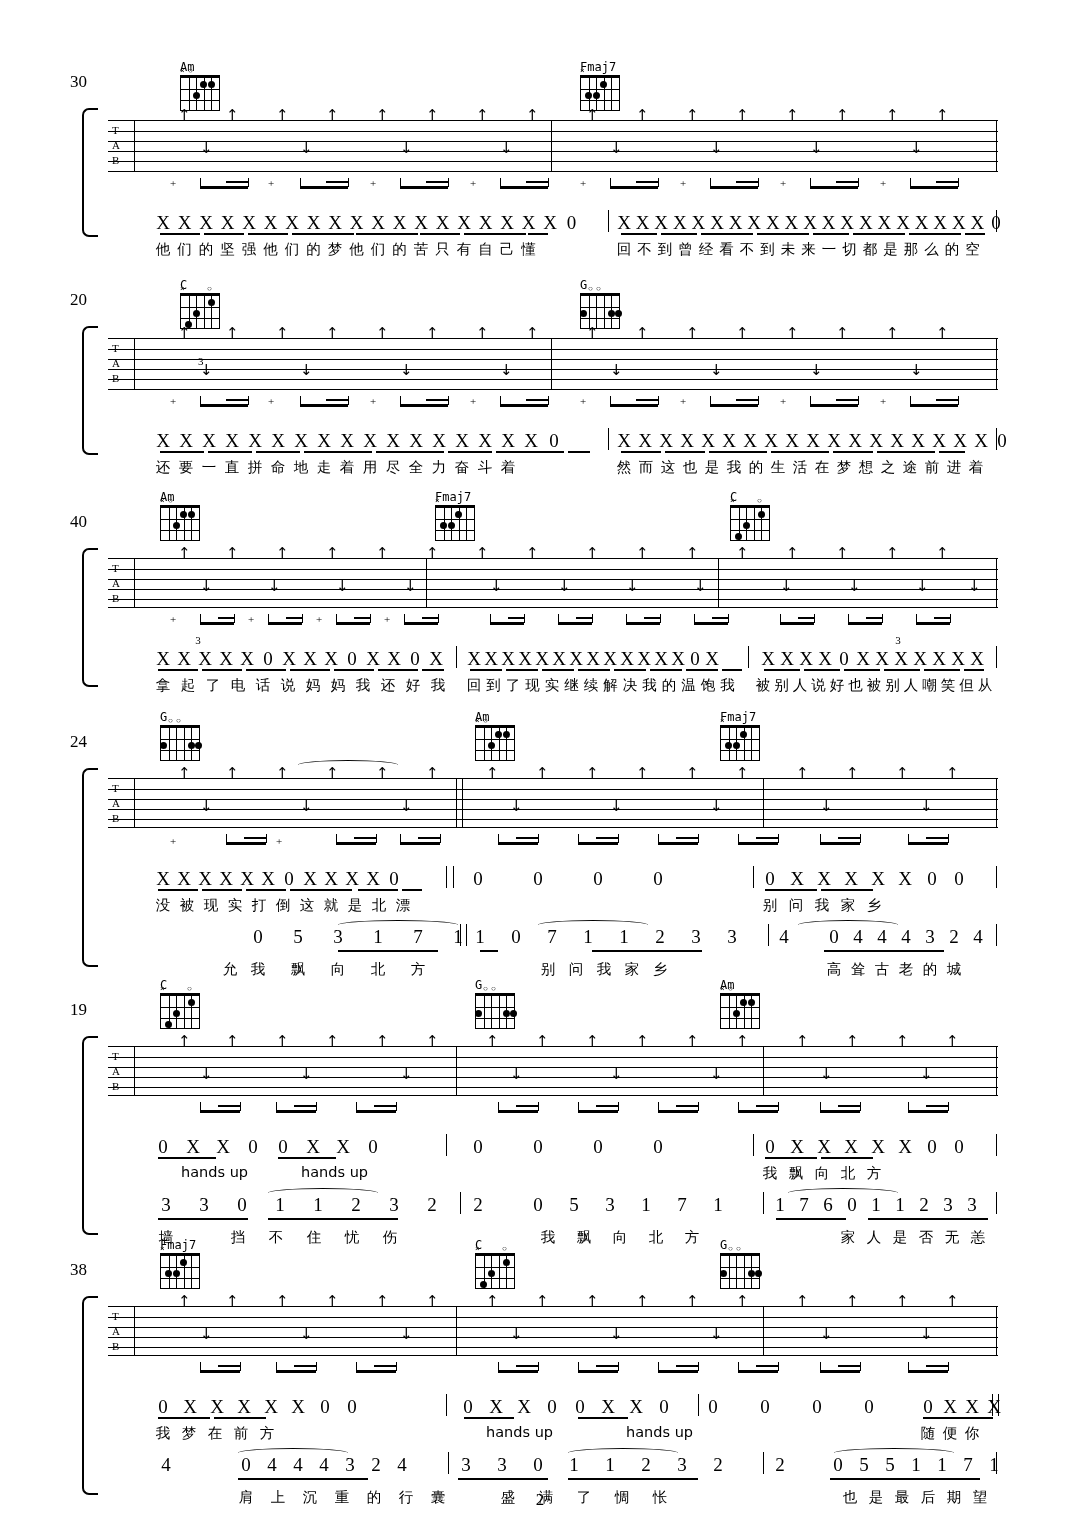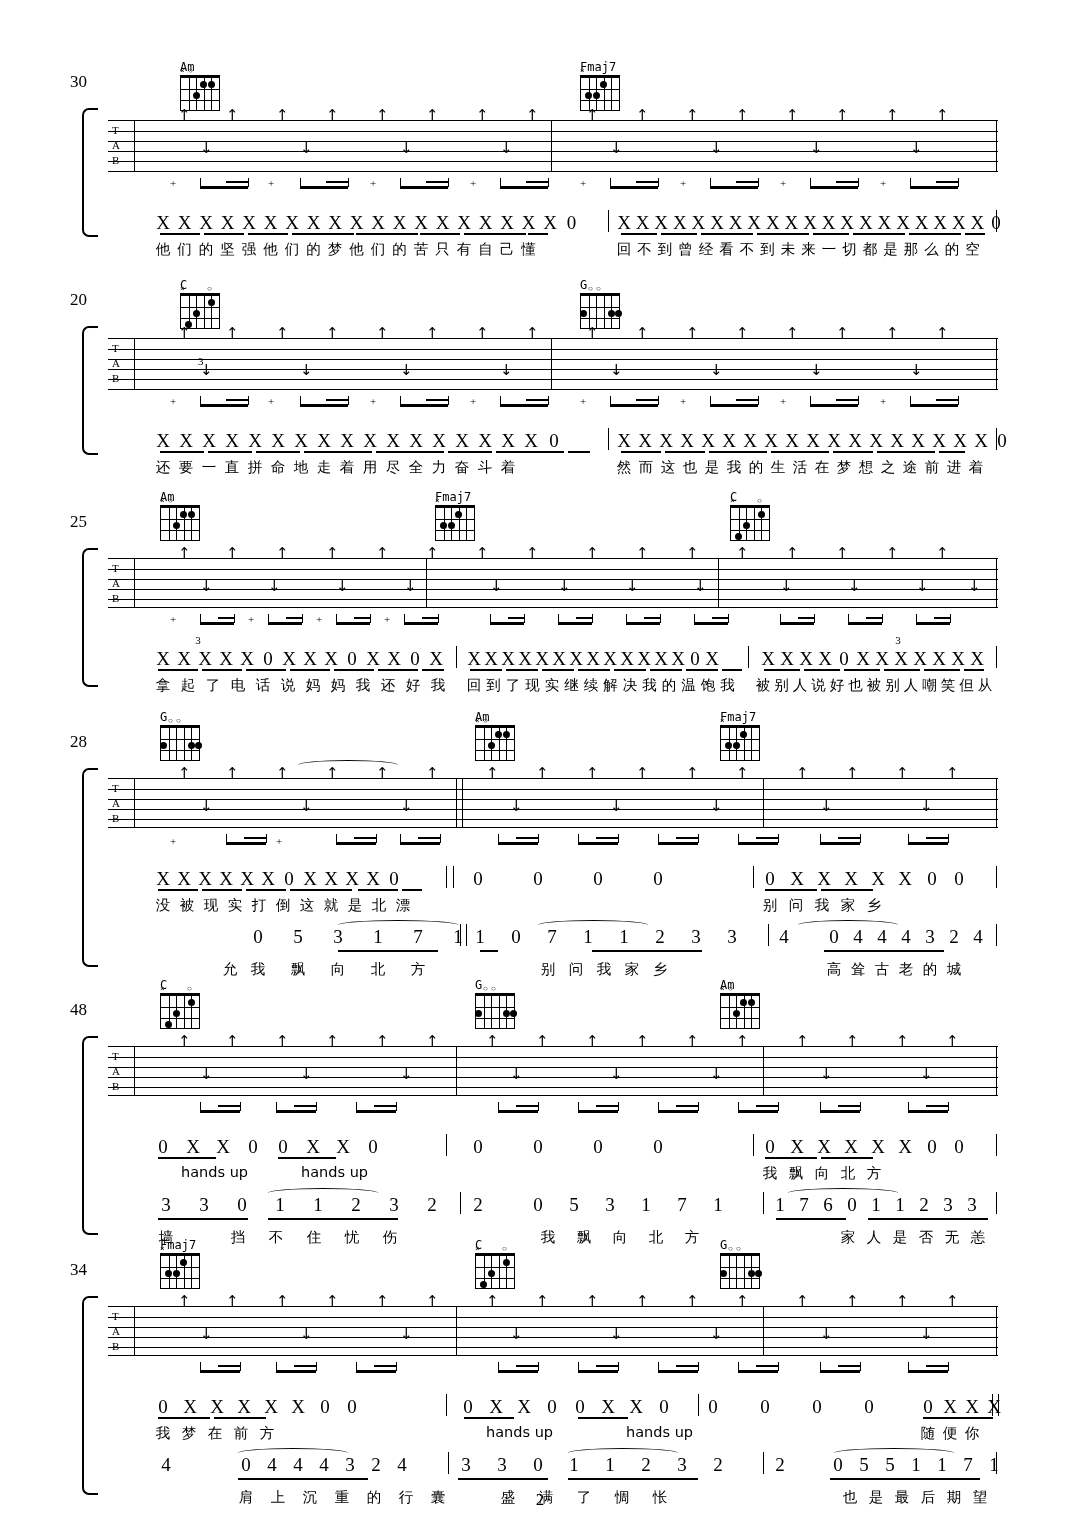--- a/index.html
+++ b/index.html
@@ -487,21 +487,21 @@
       <div class="beam2" style="left:828px; top:3px; width:22px;"></div>
       <div class="stem" style="left:802px; top:0px;"></div>
         <div class="stem" style="left:850px; top:0px;"></div>
     </div>
 
     <div class="xrow" id="x23" style="top:152px;"><div class="cell" style="left: 43px; width: 24px;">X</div><div class="cell" style="left: 66px; width: 24px;">X</div><div class="cell" style="left: 89px; width: 24px;">X</div><div class="cell" style="left: 112px; width: 24px;">X</div><div class="cell" style="left: 135px; width: 24px;">X</div><div class="cell" style="left: 158px; width: 24px;">X</div><div class="cell" style="left: 181px; width: 24px;">X</div><div class="cell" style="left: 204px; width: 24px;">X</div><div class="cell" style="left: 227px; width: 24px;">X</div><div class="cell" style="left: 250px; width: 24px;">X</div><div class="cell" style="left: 273px; width: 24px;">X</div><div class="cell" style="left: 296px; width: 24px;">X</div><div class="cell" style="left: 319px; width: 24px;">X</div><div class="cell" style="left: 342px; width: 24px;">X</div><div class="cell" style="left: 365px; width: 24px;">X</div><div class="cell" style="left: 388px; width: 24px;">X</div><div class="cell" style="left: 411px; width: 24px;">X</div><div class="cell" style="left: 434px; width: 24px;">0</div><div class="barline" style="left: 500px; top: -2px;"></div><div class="cell" style="left: 504px; width: 24px;">X</div><div class="cell" style="left: 525px; width: 24px;">X</div><div class="cell" style="left: 546px; width: 24px;">X</div><div class="cell" style="left: 567px; width: 24px;">X</div><div class="cell" style="left: 588px; width: 24px;">X</div><div class="cell" style="left: 609px; width: 24px;">X</div><div class="cell" style="left: 630px; width: 24px;">X</div><div class="cell" style="left: 651px; width: 24px;">X</div><div class="cell" style="left: 672px; width: 24px;">X</div><div class="cell" style="left: 693px; width: 24px;">X</div><div class="cell" style="left: 714px; width: 24px;">X</div><div class="cell" style="left: 735px; width: 24px;">X</div><div class="cell" style="left: 756px; width: 24px;">X</div><div class="cell" style="left: 777px; width: 24px;">X</div><div class="cell" style="left: 798px; width: 24px;">X</div><div class="cell" style="left: 819px; width: 24px;">X</div><div class="cell" style="left: 840px; width: 24px;">X</div><div class="cell" style="left: 861px; width: 24px;">X</div><div class="cell" style="left: 882px; width: 24px;">0</div><div class="barline" style="left: 888px; top: -2px;"></div><div class="underline" style="left: 52px; width: 44px; top: 21px;"></div><div class="underline" style="left: 100px; width: 44px; top: 21px;"></div><div class="underline" style="left: 148px; width: 44px; top: 21px;"></div><div class="underline" style="left: 196px; width: 68px; top: 21px;"></div><div class="underline" style="left: 268px; width: 68px; top: 21px;"></div><div class="underline" style="left: 340px; width: 44px; top: 21px;"></div><div class="underline" style="left: 388px; width: 68px; top: 21px;"></div><div class="underline" style="left: 460px; width: 22px; top: 21px;"></div><div class="underline" style="left: 513px; width: 40px; top: 21px;"></div><div class="underline" style="left: 557px; width: 40px; top: 21px;"></div><div class="underline" style="left: 601px; width: 58px; top: 21px;"></div><div class="underline" style="left: 663px; width: 58px; top: 21px;"></div><div class="underline" style="left: 725px; width: 40px; top: 21px;"></div><div class="underline" style="left: 769px; width: 58px; top: 21px;"></div><div class="underline" style="left: 831px; width: 26px; top: 21px;"></div></div>
     <div class="lyrics" id="ly23" style="top:180px;"><div class="cell" style="left: 43px; width: 24px;">还</div><div class="cell" style="left: 66px; width: 24px;">要</div><div class="cell" style="left: 89px; width: 24px;">一</div><div class="cell" style="left: 112px; width: 24px;">直</div><div class="cell" style="left: 135px; width: 24px;">拼</div><div class="cell" style="left: 158px; width: 24px;">命</div><div class="cell" style="left: 181px; width: 24px;">地</div><div class="cell" style="left: 204px; width: 24px;">走</div><div class="cell" style="left: 227px; width: 24px;">着</div><div class="cell" style="left: 250px; width: 24px;">用</div><div class="cell" style="left: 273px; width: 24px;">尽</div><div class="cell" style="left: 296px; width: 24px;">全</div><div class="cell" style="left: 319px; width: 24px;">力</div><div class="cell" style="left: 342px; width: 24px;">奋</div><div class="cell" style="left: 365px; width: 24px;">斗</div><div class="cell" style="left: 388px; width: 24px;">着</div><div class="cell" style="left: 504px; width: 24px;">然</div><div class="cell" style="left: 526px; width: 24px;">而</div><div class="cell" style="left: 548px; width: 24px;">这</div><div class="cell" style="left: 570px; width: 24px;">也</div><div class="cell" style="left: 592px; width: 24px;">是</div><div class="cell" style="left: 614px; width: 24px;">我</div><div class="cell" style="left: 636px; width: 24px;">的</div><div class="cell" style="left: 658px; width: 24px;">生</div><div class="cell" style="left: 680px; width: 24px;">活</div><div class="cell" style="left: 702px; width: 24px;">在</div><div class="cell" style="left: 724px; width: 24px;">梦</div><div class="cell" style="left: 746px; width: 24px;">想</div><div class="cell" style="left: 768px; width: 24px;">之</div><div class="cell" style="left: 790px; width: 24px;">途</div><div class="cell" style="left: 812px; width: 24px;">前</div><div class="cell" style="left: 834px; width: 24px;">进</div><div class="cell" style="left: 856px; width: 24px;">着</div></div>
   </div>
 
   <div class="system" style="top:490px;">
-    <div class="measure-number" style="left:-8px; top:22px;">25</div>
+    <div class="measure-number" style="left:-8px; top:22px;">40</div>
     <div class="brace" style="left:4px; top:58px; height:135px;"></div>
 
     <div class="chord" style="left:80px; top:0px;">
       <div class="name">Am</div>
       <div class="grid">
         <div class="mute" style="left:-1px;">×</div>
           <div class="open" style="left:7px;">○</div>
         <div class="v" style="left:7.6px"></div>
           <div class="v" style="left:15.2px"></div>
         <div class="v" style="left:22.8px"></div>
@@ -637,21 +637,21 @@
       <div class="beam2" style="left:826px; top:3px; width:16px;"></div>
       <div class="stem" style="left:808px; top:0px;"></div>
         <div class="stem" style="left:842px; top:0px;"></div>
     </div>
 
     <div class="xrow" id="x25" style="top:158px;"><div class="cell" style="left: 43px; width: 24px;">X</div><div class="cell" style="left: 64px; width: 24px;">X</div><div class="cell" style="left: 85px; width: 24px;">X</div><div class="cell" style="left: 106px; width: 24px;">X</div><div class="cell" style="left: 127px; width: 24px;">X</div><div class="cell" style="left: 148px; width: 24px;">0</div><div class="cell" style="left: 169px; width: 24px;">X</div><div class="cell" style="left: 190px; width: 24px;">X</div><div class="cell" style="left: 211px; width: 24px;">X</div><div class="cell" style="left: 232px; width: 24px;">0</div><div class="cell" style="left: 253px; width: 24px;">X</div><div class="cell" style="left: 274px; width: 24px;">X</div><div class="cell" style="left: 295px; width: 24px;">0</div><div class="cell" style="left: 316px; width: 24px;">X</div><div class="barline" style="left: 348px; top: -2px;"></div><div class="cell" style="left: 354px; width: 24px;">X</div><div class="cell" style="left: 371px; width: 24px;">X</div><div class="cell" style="left: 388px; width: 24px;">X</div><div class="cell" style="left: 405px; width: 24px;">X</div><div class="cell" style="left: 422px; width: 24px;">X</div><div class="cell" style="left: 439px; width: 24px;">X</div><div class="cell" style="left: 456px; width: 24px;">X</div><div class="cell" style="left: 473px; width: 24px;">X</div><div class="cell" style="left: 490px; width: 24px;">X</div><div class="cell" style="left: 507px; width: 24px;">X</div><div class="cell" style="left: 524px; width: 24px;">X</div><div class="cell" style="left: 541px; width: 24px;">X</div><div class="cell" style="left: 558px; width: 24px;">X</div><div class="cell" style="left: 575px; width: 24px;">0</div><div class="cell" style="left: 592px; width: 24px;">X</div><div class="barline" style="left: 640px; top: -2px;"></div><div class="cell" style="left: 648px; width: 24px;">X</div><div class="cell" style="left: 667px; width: 24px;">X</div><div class="cell" style="left: 686px; width: 24px;">X</div><div class="cell" style="left: 705px; width: 24px;">X</div><div class="cell" style="left: 724px; width: 24px;">0</div><div class="cell" style="left: 743px; width: 24px;">X</div><div class="cell" style="left: 762px; width: 24px;">X</div><div class="cell" style="left: 781px; width: 24px;">X</div><div class="cell" style="left: 800px; width: 24px;">X</div><div class="cell" style="left: 819px; width: 24px;">X</div><div class="cell" style="left: 838px; width: 24px;">X</div><div class="cell" style="left: 857px; width: 24px;">X</div><div class="barline" style="left: 888px; top: -2px;"></div><div class="underline" style="left: 50px; width: 40px; top: 21px;"></div><div class="underline" style="left: 94px; width: 40px; top: 21px;"></div><div class="underline" style="left: 138px; width: 40px; top: 21px;"></div><div class="underline" style="left: 182px; width: 40px; top: 21px;"></div><div class="underline" style="left: 226px; width: 40px; top: 21px;"></div><div class="underline" style="left: 270px; width: 40px; top: 21px;"></div><div class="underline" style="left: 314px; width: 22px; top: 21px;"></div><div class="underline" style="left: 362px; width: 32px; top: 21px;"></div><div class="underline" style="left: 398px; width: 32px; top: 21px;"></div><div class="underline" style="left: 434px; width: 32px; top: 21px;"></div><div class="underline" style="left: 470px; width: 32px; top: 21px;"></div><div class="underline" style="left: 506px; width: 32px; top: 21px;"></div><div class="underline" style="left: 542px; width: 32px; top: 21px;"></div><div class="underline" style="left: 578px; width: 32px; top: 21px;"></div><div class="underline" style="left: 614px; width: 20px; top: 21px;"></div><div class="underline" style="left: 656px; width: 36px; top: 21px;"></div><div class="underline" style="left: 696px; width: 36px; top: 21px;"></div><div class="underline" style="left: 736px; width: 36px; top: 21px;"></div><div class="underline" style="left: 776px; width: 36px; top: 21px;"></div><div class="underline" style="left: 816px; width: 36px; top: 21px;"></div><div class="underline" style="left: 856px; width: 20px; top: 21px;"></div><div class="cell" style="left: 78px; width: 24px; top: -14px; font-size: 11px;">3</div><div class="cell" style="left: 778px; width: 24px; top: -14px; font-size: 11px;">3</div></div>
     <div class="lyrics" id="ly25" style="top:186px;"><div class="cell" style="left: 43px; width: 24px;">拿</div><div class="cell" style="left: 68px; width: 24px;">起</div><div class="cell" style="left: 93px; width: 24px;">了</div><div class="cell" style="left: 118px; width: 24px;">电</div><div class="cell" style="left: 143px; width: 24px;">话</div><div class="cell" style="left: 168px; width: 24px;">说</div><div class="cell" style="left: 193px; width: 24px;">妈</div><div class="cell" style="left: 218px; width: 24px;">妈</div><div class="cell" style="left: 243px; width: 24px;">我</div><div class="cell" style="left: 268px; width: 24px;">还</div><div class="cell" style="left: 293px; width: 24px;">好</div><div class="cell" style="left: 318px; width: 24px;">我</div><div class="cell" style="left: 354px; width: 24px;">回</div><div class="cell" style="left: 373.5px; width: 24px;">到</div><div class="cell" style="left: 393px; width: 24px;">了</div><div class="cell" style="left: 412.5px; width: 24px;">现</div><div class="cell" style="left: 432px; width: 24px;">实</div><div class="cell" style="left: 451.5px; width: 24px;">继</div><div class="cell" style="left: 471px; width: 24px;">续</div><div class="cell" style="left: 490.5px; width: 24px;">解</div><div class="cell" style="left: 510px; width: 24px;">决</div><div class="cell" style="left: 529.5px; width: 24px;">我</div><div class="cell" style="left: 549px; width: 24px;">的</div><div class="cell" style="left: 568.5px; width: 24px;">温</div><div class="cell" style="left: 588px; width: 24px;">饱</div><div class="cell" style="left: 607.5px; width: 24px;">我</div><div class="cell" style="left: 643px; width: 24px;">被</div><div class="cell" style="left: 661.5px; width: 24px;">别</div><div class="cell" style="left: 680px; width: 24px;">人</div><div class="cell" style="left: 698.5px; width: 24px;">说</div><div class="cell" style="left: 717px; width: 24px;">好</div><div class="cell" style="left: 735.5px; width: 24px;">也</div><div class="cell" style="left: 754px; width: 24px;">被</div><div class="cell" style="left: 772.5px; width: 24px;">别</div><div class="cell" style="left: 791px; width: 24px;">人</div><div class="cell" style="left: 809.5px; width: 24px;">嘲</div><div class="cell" style="left: 828px; width: 24px;">笑</div><div class="cell" style="left: 846.5px; width: 24px;">但</div><div class="cell" style="left: 865px; width: 24px;">从</div></div>
   </div>
 
   <div class="system" style="top:710px;">
-    <div class="measure-number" style="left:-8px; top:22px;">28</div>
+    <div class="measure-number" style="left:-8px; top:22px;">24</div>
     <div class="brace" style="left:4px; top:58px; height:195px;"></div>
 
     <div class="chord" style="left:80px; top:0px;">
       <div class="name">G</div>
       <div class="grid">
         <div class="open" style="left:7px;">○</div>
           <div class="open" style="left:15px;">○</div>
         <div class="v" style="left:7.6px"></div>
           <div class="v" style="left:15.2px"></div>
         <div class="v" style="left:22.8px"></div>
@@ -777,21 +777,21 @@
         <div class="stem" style="left:840px; top:0px;"></div>
     </div>
 
     <div class="xrow" id="x28" style="top:158px;"><div class="cell" style="left: 43px; width: 24px;">X</div><div class="cell" style="left: 64px; width: 24px;">X</div><div class="cell" style="left: 85px; width: 24px;">X</div><div class="cell" style="left: 106px; width: 24px;">X</div><div class="cell" style="left: 127px; width: 24px;">X</div><div class="cell" style="left: 148px; width: 24px;">X</div><div class="cell" style="left: 169px; width: 24px;">0</div><div class="cell" style="left: 190px; width: 24px;">X</div><div class="cell" style="left: 211px; width: 24px;">X</div><div class="cell" style="left: 232px; width: 24px;">X</div><div class="cell" style="left: 253px; width: 24px;">X</div><div class="cell" style="left: 274px; width: 24px;">0</div><div class="barline" style="left: 338px; top: -2px;"></div><div class="barline" style="left: 345px; top: -2px;"></div><div class="cell" style="left: 358px; width: 24px;">0</div><div class="cell" style="left: 418px; width: 24px;">0</div><div class="cell" style="left: 478px; width: 24px;">0</div><div class="cell" style="left: 538px; width: 24px;">0</div><div class="barline" style="left: 645px; top: -2px;"></div><div class="cell" style="left: 650px; width: 24px;">0</div><div class="cell" style="left: 677px; width: 24px;">X</div><div class="cell" style="left: 704px; width: 24px;">X</div><div class="cell" style="left: 731px; width: 24px;">X</div><div class="cell" style="left: 758px; width: 24px;">X</div><div class="cell" style="left: 785px; width: 24px;">X</div><div class="cell" style="left: 812px; width: 24px;">0</div><div class="cell" style="left: 839px; width: 24px;">0</div><div class="barline" style="left: 888px; top: -2px;"></div><div class="underline" style="left: 50px; width: 40px; top: 21px;"></div><div class="underline" style="left: 94px; width: 40px; top: 21px;"></div><div class="underline" style="left: 138px; width: 40px; top: 21px;"></div><div class="underline" style="left: 182px; width: 62px; top: 21px;"></div><div class="underline" style="left: 250px; width: 40px; top: 21px;"></div><div class="underline" style="left: 294px; width: 20px; top: 21px;"></div><div class="underline" style="left: 657px; width: 52px; top: 21px;"></div><div class="underline" style="left: 713px; width: 52px; top: 21px;"></div></div>
     <div class="lyrics" id="ly28" style="top:186px;"><div class="cell" style="left: 43px; width: 24px;">没</div><div class="cell" style="left: 67px; width: 24px;">被</div><div class="cell" style="left: 91px; width: 24px;">现</div><div class="cell" style="left: 115px; width: 24px;">实</div><div class="cell" style="left: 139px; width: 24px;">打</div><div class="cell" style="left: 163px; width: 24px;">倒</div><div class="cell" style="left: 187px; width: 24px;">这</div><div class="cell" style="left: 211px; width: 24px;">就</div><div class="cell" style="left: 235px; width: 24px;">是</div><div class="cell" style="left: 259px; width: 24px;">北</div><div class="cell" style="left: 283px; width: 24px;">漂</div><div class="cell" style="left: 650px; width: 24px;">别</div><div class="cell" style="left: 676px; width: 24px;">问</div><div class="cell" style="left: 702px; width: 24px;">我</div><div class="cell" style="left: 728px; width: 24px;">家</div><div class="cell" style="left: 754px; width: 24px;">乡</div></div>
     <div class="numrow" id="n28" style="top:216px;"><div class="cell" style="left: 138px; width: 24px;">0</div><div class="cell" style="left: 178px; width: 24px;">5</div><div class="cell" style="left: 218px; width: 24px;">3</div><div class="cell" style="left: 258px; width: 24px;">1</div><div class="cell" style="left: 298px; width: 24px;">7</div><div class="cell" style="left: 338px; width: 24px;">1</div><div class="barline" style="left: 352px; top: -2px;"></div><div class="barline" style="left: 358px; top: -2px;"></div><div class="cell" style="left: 360px; width: 24px;">1</div><div class="cell" style="left: 396px; width: 24px;">0</div><div class="cell" style="left: 432px; width: 24px;">7</div><div class="cell" style="left: 468px; width: 24px;">1</div><div class="cell" style="left: 504px; width: 24px;">1</div><div class="cell" style="left: 540px; width: 24px;">2</div><div class="cell" style="left: 576px; width: 24px;">3</div><div class="cell" style="left: 612px; width: 24px;">3</div><div class="barline" style="left: 660px; top: -2px;"></div><div class="cell" style="left: 664px; width: 24px;">4</div><div class="cell" style="left: 714px; width: 24px;">0</div><div class="cell" style="left: 738px; width: 24px;">4</div><div class="cell" style="left: 762px; width: 24px;">4</div><div class="cell" style="left: 786px; width: 24px;">4</div><div class="cell" style="left: 810px; width: 24px;">3</div><div class="cell" style="left: 834px; width: 24px;">2</div><div class="cell" style="left: 858px; width: 24px;">4</div><div class="barline" style="left: 888px; top: -2px;"></div><div class="und" style="left: 230px; width: 100px; top: 24px;"></div><div class="und" style="left: 372px; width: 18px; top: 24px;"></div><div class="und" style="left: 484px; width: 110px; top: 24px;"></div><div class="und" style="left: 716px; width: 120px; top: 24px;"></div><div class="slur" style="left: 230px; top: -6px; width: 120px;"></div><div class="slur" style="left: 430px; top: -6px; width: 110px;"></div><div class="slur" style="left: 690px; top: -6px; width: 100px;"></div></div>
     <div class="lyrics" id="mly28" style="top:250px;"><div class="cell" style="left: 110px; width: 24px;">允</div><div class="cell" style="left: 138px; width: 24px;">我</div><div class="cell" style="left: 178px; width: 24px;">飘</div><div class="cell" style="left: 218px; width: 24px;">向</div><div class="cell" style="left: 258px; width: 24px;">北</div><div class="cell" style="left: 298px; width: 24px;">方</div><div class="cell" style="left: 428px; width: 24px;">别</div><div class="cell" style="left: 456px; width: 24px;">问</div><div class="cell" style="left: 484px; width: 24px;">我</div><div class="cell" style="left: 512px; width: 24px;">家</div><div class="cell" style="left: 540px; width: 24px;">乡</div><div class="cell" style="left: 714px; width: 24px;">高</div><div class="cell" style="left: 738px; width: 24px;">耸</div><div class="cell" style="left: 762px; width: 24px;">古</div><div class="cell" style="left: 786px; width: 24px;">老</div><div class="cell" style="left: 810px; width: 24px;">的</div><div class="cell" style="left: 834px; width: 24px;">城</div></div>
   </div>
 
   <div class="system" style="top:978px;">
-    <div class="measure-number" style="left:-8px; top:22px;">48</div>
+    <div class="measure-number" style="left:-8px; top:22px;">19</div>
     <div class="brace" style="left:4px; top:58px; height:195px;"></div>
 
     <div class="chord" style="left:80px; top:0px;">
       <div class="name">C</div>
       <div class="grid">
         <div class="mute" style="left:-1px;">×</div>
           <div class="open" style="left:26px;">○</div>
         <div class="v" style="left:7.6px"></div>
           <div class="v" style="left:15.2px"></div>
         <div class="v" style="left:22.8px"></div>
@@ -914,21 +914,21 @@
         <div class="stem" style="left:840px; top:0px;"></div>
     </div>
 
     <div class="xrow" id="x31" style="top:158px;"><div class="cell" style="left: 43px; width: 24px;">0</div><div class="cell" style="left: 73px; width: 24px;">X</div><div class="cell" style="left: 103px; width: 24px;">X</div><div class="cell" style="left: 133px; width: 24px;">0</div><div class="cell" style="left: 163px; width: 24px;">0</div><div class="cell" style="left: 193px; width: 24px;">X</div><div class="cell" style="left: 223px; width: 24px;">X</div><div class="cell" style="left: 253px; width: 24px;">0</div><div class="barline" style="left: 338px; top: -2px;"></div><div class="cell" style="left: 358px; width: 24px;">0</div><div class="cell" style="left: 418px; width: 24px;">0</div><div class="cell" style="left: 478px; width: 24px;">0</div><div class="cell" style="left: 538px; width: 24px;">0</div><div class="barline" style="left: 645px; top: -2px;"></div><div class="cell" style="left: 650px; width: 24px;">0</div><div class="cell" style="left: 677px; width: 24px;">X</div><div class="cell" style="left: 704px; width: 24px;">X</div><div class="cell" style="left: 731px; width: 24px;">X</div><div class="cell" style="left: 758px; width: 24px;">X</div><div class="cell" style="left: 785px; width: 24px;">X</div><div class="cell" style="left: 812px; width: 24px;">0</div><div class="cell" style="left: 839px; width: 24px;">0</div><div class="barline" style="left: 888px; top: -2px;"></div><div class="underline" style="left: 50px; width: 58px; top: 21px;"></div><div class="underline" style="left: 170px; width: 58px; top: 21px;"></div><div class="underline" style="left: 657px; width: 52px; top: 21px;"></div><div class="underline" style="left: 713px; width: 52px; top: 21px;"></div></div>
     <div class="lyrics" id="ly31" style="top:186px;"><div class="cell" style="left: 73px; width: 24px;">hands up</div><div class="cell" style="left: 193px; width: 24px;">hands up</div><div class="cell" style="left: 650px; width: 24px;">我</div><div class="cell" style="left: 676px; width: 24px;">飘</div><div class="cell" style="left: 702px; width: 24px;">向</div><div class="cell" style="left: 728px; width: 24px;">北</div><div class="cell" style="left: 754px; width: 24px;">方</div></div>
     <div class="numrow" id="n31" style="top:216px;"><div class="cell" style="left: 46px; width: 24px;">3</div><div class="cell" style="left: 84px; width: 24px;">3</div><div class="cell" style="left: 122px; width: 24px;">0</div><div class="cell" style="left: 160px; width: 24px;">1</div><div class="cell" style="left: 198px; width: 24px;">1</div><div class="cell" style="left: 236px; width: 24px;">2</div><div class="cell" style="left: 274px; width: 24px;">3</div><div class="cell" style="left: 312px; width: 24px;">2</div><div class="barline" style="left: 352px; top: -2px;"></div><div class="cell" style="left: 358px; width: 24px;">2</div><div class="cell" style="left: 418px; width: 24px;">0</div><div class="cell" style="left: 454px; width: 24px;">5</div><div class="cell" style="left: 490px; width: 24px;">3</div><div class="cell" style="left: 526px; width: 24px;">1</div><div class="cell" style="left: 562px; width: 24px;">7</div><div class="cell" style="left: 598px; width: 24px;">1</div><div class="barline" style="left: 655px; top: -2px;"></div><div class="cell" style="left: 660px; width: 24px;">1</div><div class="cell" style="left: 684px; width: 24px;">7</div><div class="cell" style="left: 708px; width: 24px;">6</div><div class="cell" style="left: 732px; width: 24px;">0</div><div class="cell" style="left: 756px; width: 24px;">1</div><div class="cell" style="left: 780px; width: 24px;">1</div><div class="cell" style="left: 804px; width: 24px;">2</div><div class="cell" style="left: 828px; width: 24px;">3</div><div class="cell" style="left: 852px; width: 24px;">3</div><div class="barline" style="left: 888px; top: -2px;"></div><div class="und" style="left: 50px; width: 90px; top: 24px;"></div><div class="und" style="left: 160px; width: 130px; top: 24px;"></div><div class="und" style="left: 668px; width: 70px; top: 24px;"></div><div class="und" style="left: 760px; width: 120px; top: 24px;"></div><div class="slur" style="left: 160px; top: -6px; width: 110px;"></div><div class="slur" style="left: 680px; top: -6px; width: 110px;"></div></div>
     <div class="lyrics" id="mly31" style="top:250px;"><div class="cell" style="left: 46px; width: 24px;">墙</div><div class="cell" style="left: 118px; width: 24px;">挡</div><div class="cell" style="left: 156px; width: 24px;">不</div><div class="cell" style="left: 194px; width: 24px;">住</div><div class="cell" style="left: 232px; width: 24px;">忧</div><div class="cell" style="left: 270px; width: 24px;">伤</div><div class="cell" style="left: 428px; width: 24px;">我</div><div class="cell" style="left: 464px; width: 24px;">飘</div><div class="cell" style="left: 500px; width: 24px;">向</div><div class="cell" style="left: 536px; width: 24px;">北</div><div class="cell" style="left: 572px; width: 24px;">方</div><div class="cell" style="left: 728px; width: 24px;">家</div><div class="cell" style="left: 754px; width: 24px;">人</div><div class="cell" style="left: 780px; width: 24px;">是</div><div class="cell" style="left: 806px; width: 24px;">否</div><div class="cell" style="left: 832px; width: 24px;">无</div><div class="cell" style="left: 858px; width: 24px;">恙</div></div>
   </div>
 
   <div class="system" style="top:1238px;">
-    <div class="measure-number" style="left:-8px; top:22px;">34</div>
+    <div class="measure-number" style="left:-8px; top:22px;">38</div>
     <div class="brace" style="left:4px; top:58px; height:195px;"></div>
 
     <div class="chord" style="left:80px; top:0px;">
       <div class="name">Fmaj7</div>
       <div class="grid">
         <div class="mute" style="left:-1px;">×</div>
         <div class="v" style="left:7.6px"></div>
           <div class="v" style="left:15.2px"></div>
         <div class="v" style="left:22.8px"></div>
           <div class="v" style="left:30.4px"></div>

